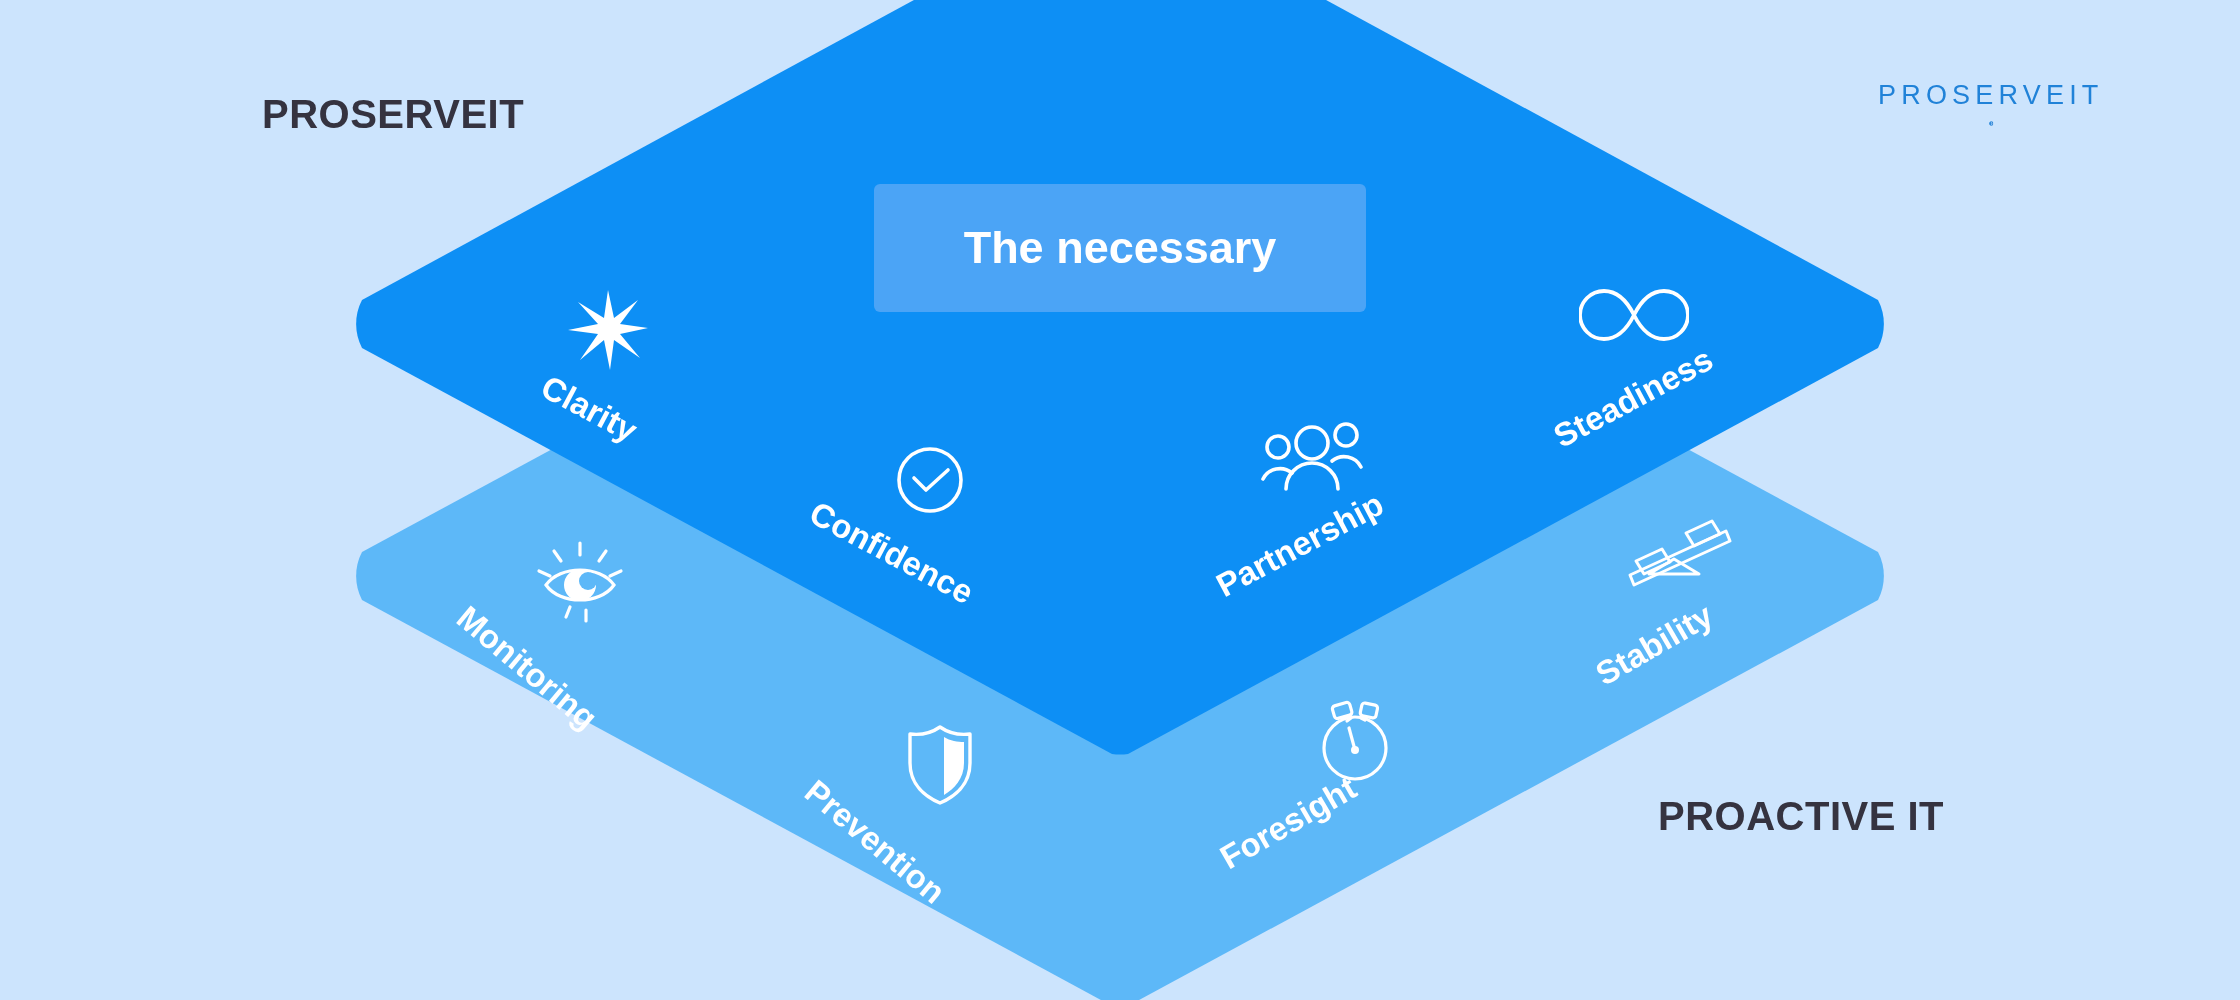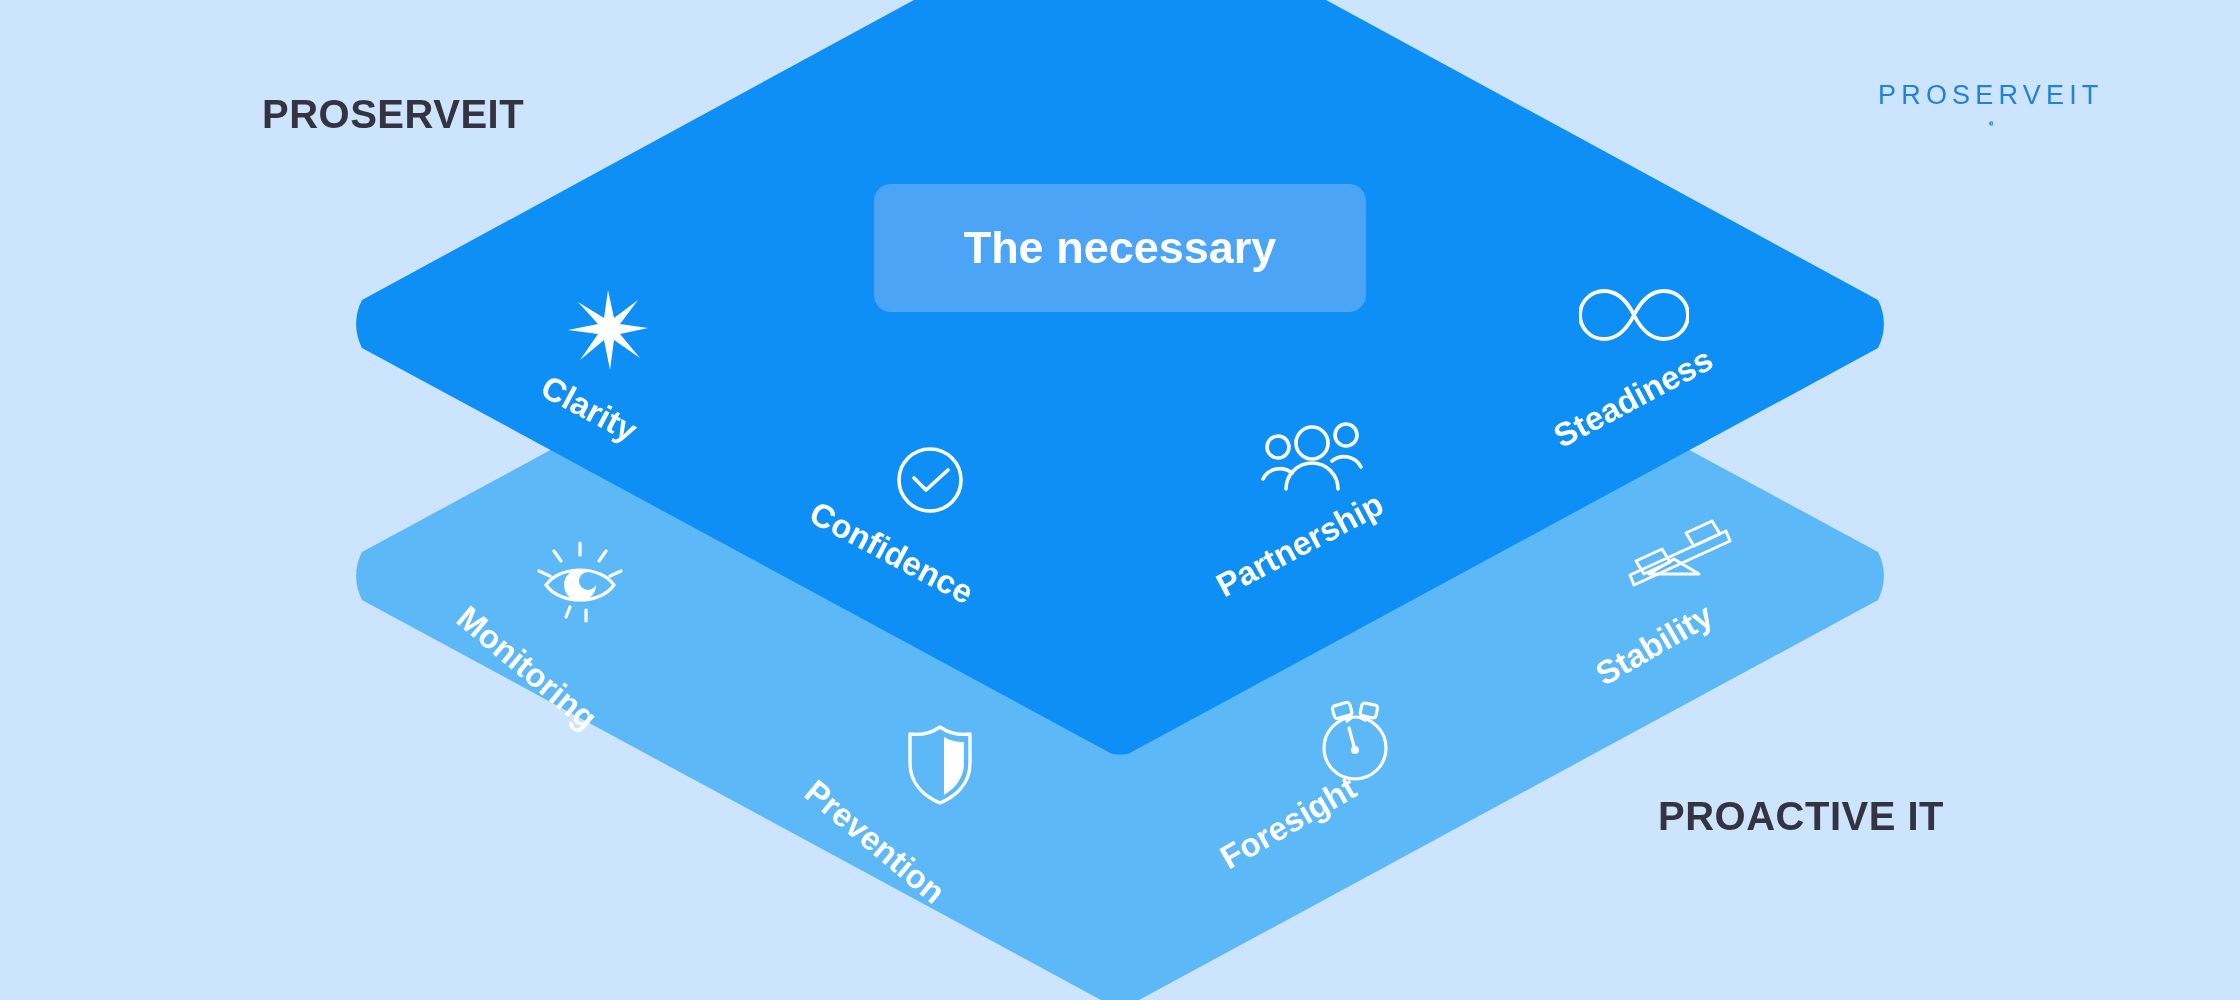--- a/index.html
+++ b/index.html
@@ -90,21 +90,21 @@
   }
 
   
   #center-pill {
     position: absolute;
     left: 874px;
     top: 184px;
     width: 492px;
     height: 128px;
     background: #4ba4f6;
-    border-radius: 17px;
+    border-radius: 6px;
     display: flex;
     flex-direction: column;
     align-items: center;
     justify-content: center;
     box-sizing: border-box;
   }
   #center-pill .pill-line {
     color: #ffffff;
     font-weight: bold;
     font-size: 45px;

